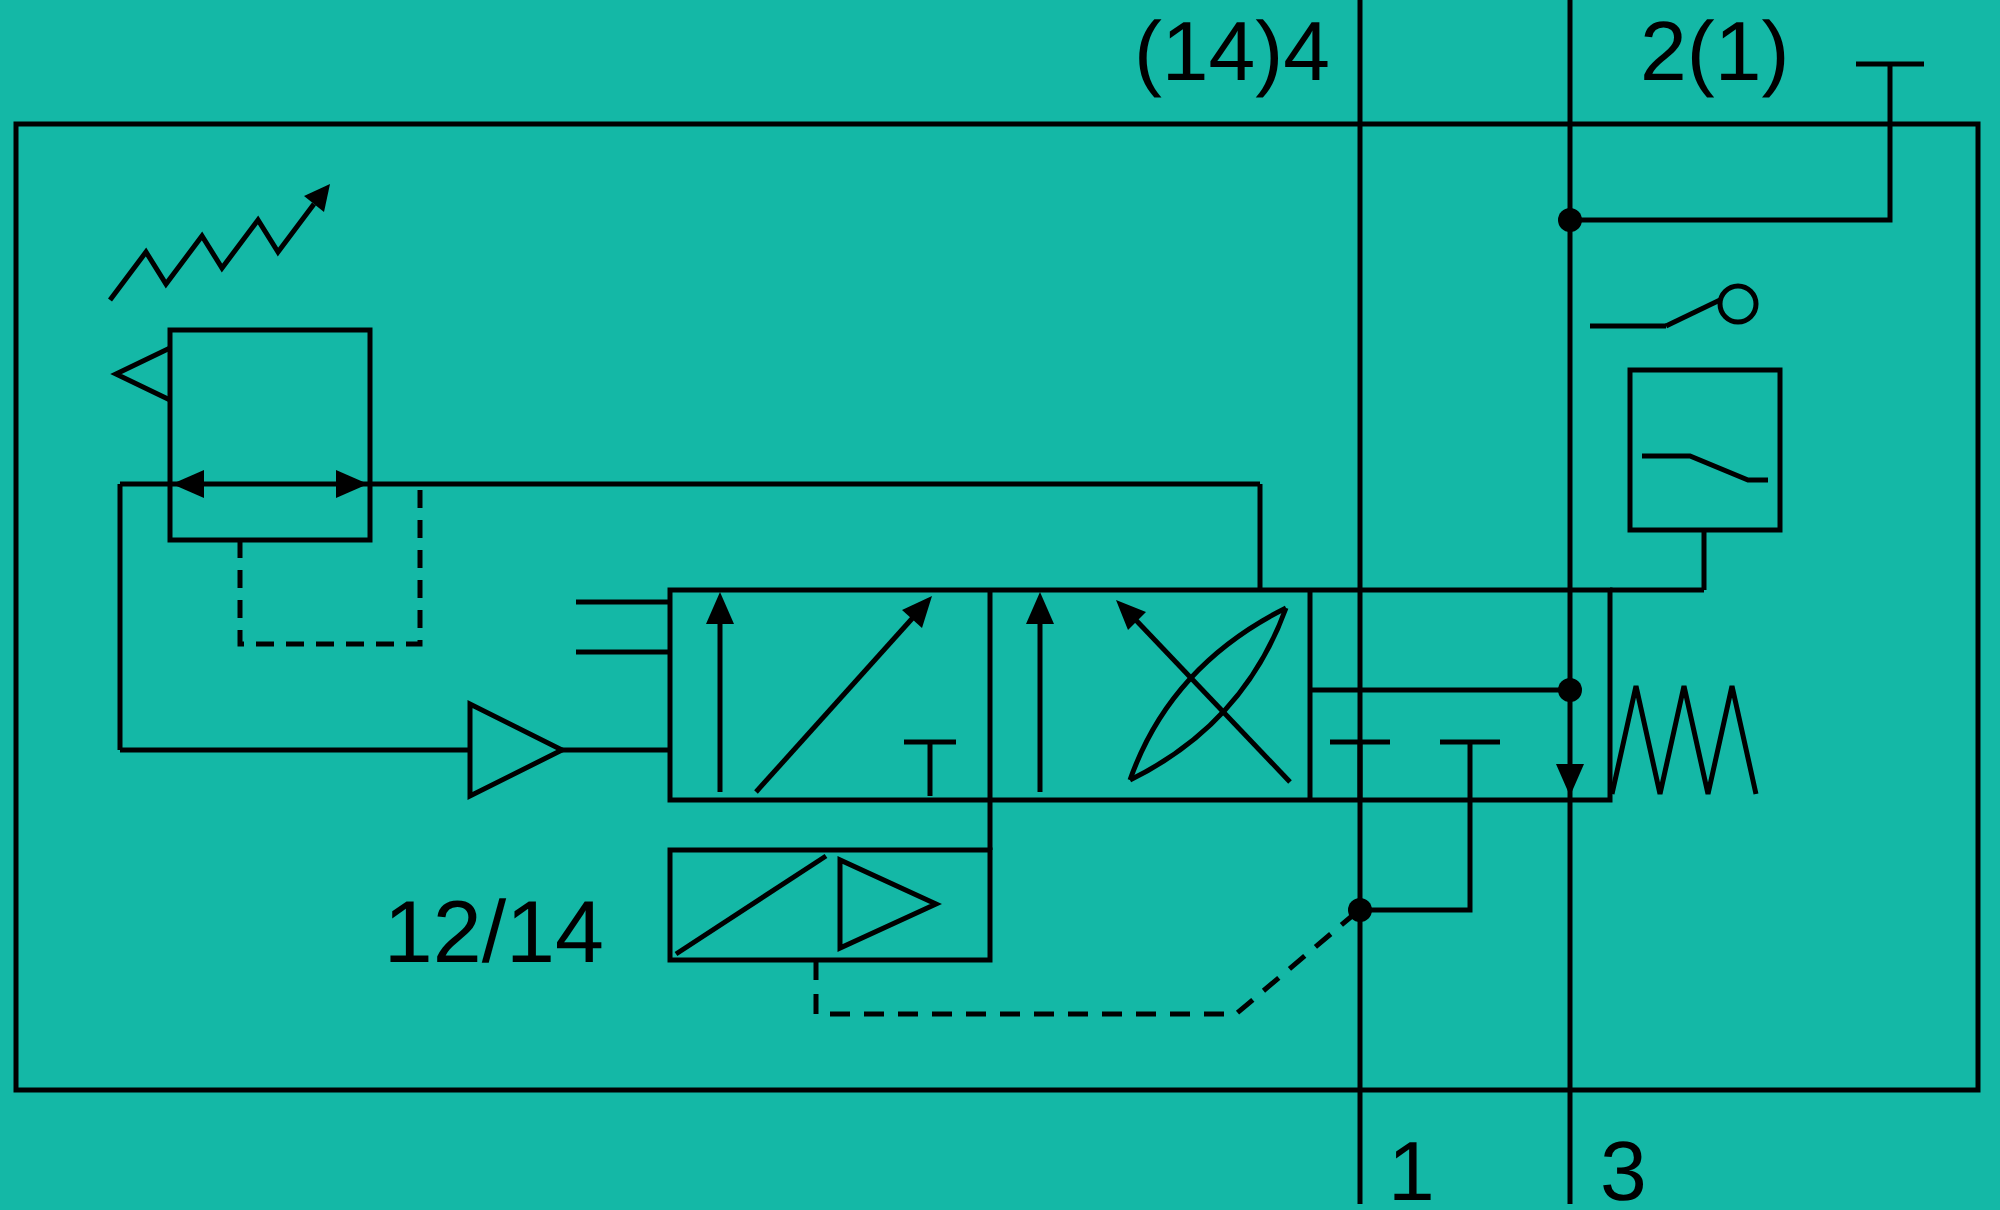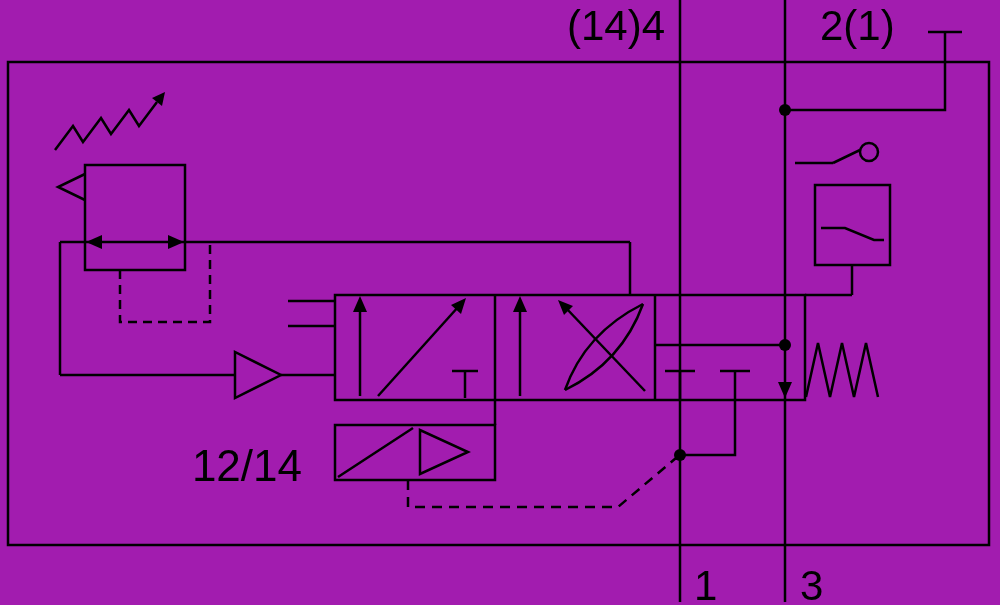--- a/index.html
+++ b/index.html
@@ -5,21 +5,21 @@
   html, body {
     margin: 0;
     padding: 0;
     background: #ffffff;
     font-family: "Liberation Sans", sans-serif;
   }
   .canvas {
     position: relative;
     width: 1000px;
     height: 605px;
-    background: #a21caf;
+    background: #14b8a6;
     overflow: hidden;
   }
   svg { display: block; }
   .lbl {
     font-family: "Liberation Sans", sans-serif;
     fill: #000000;
     font-weight: 400;
   }
 </style>
 </head>

